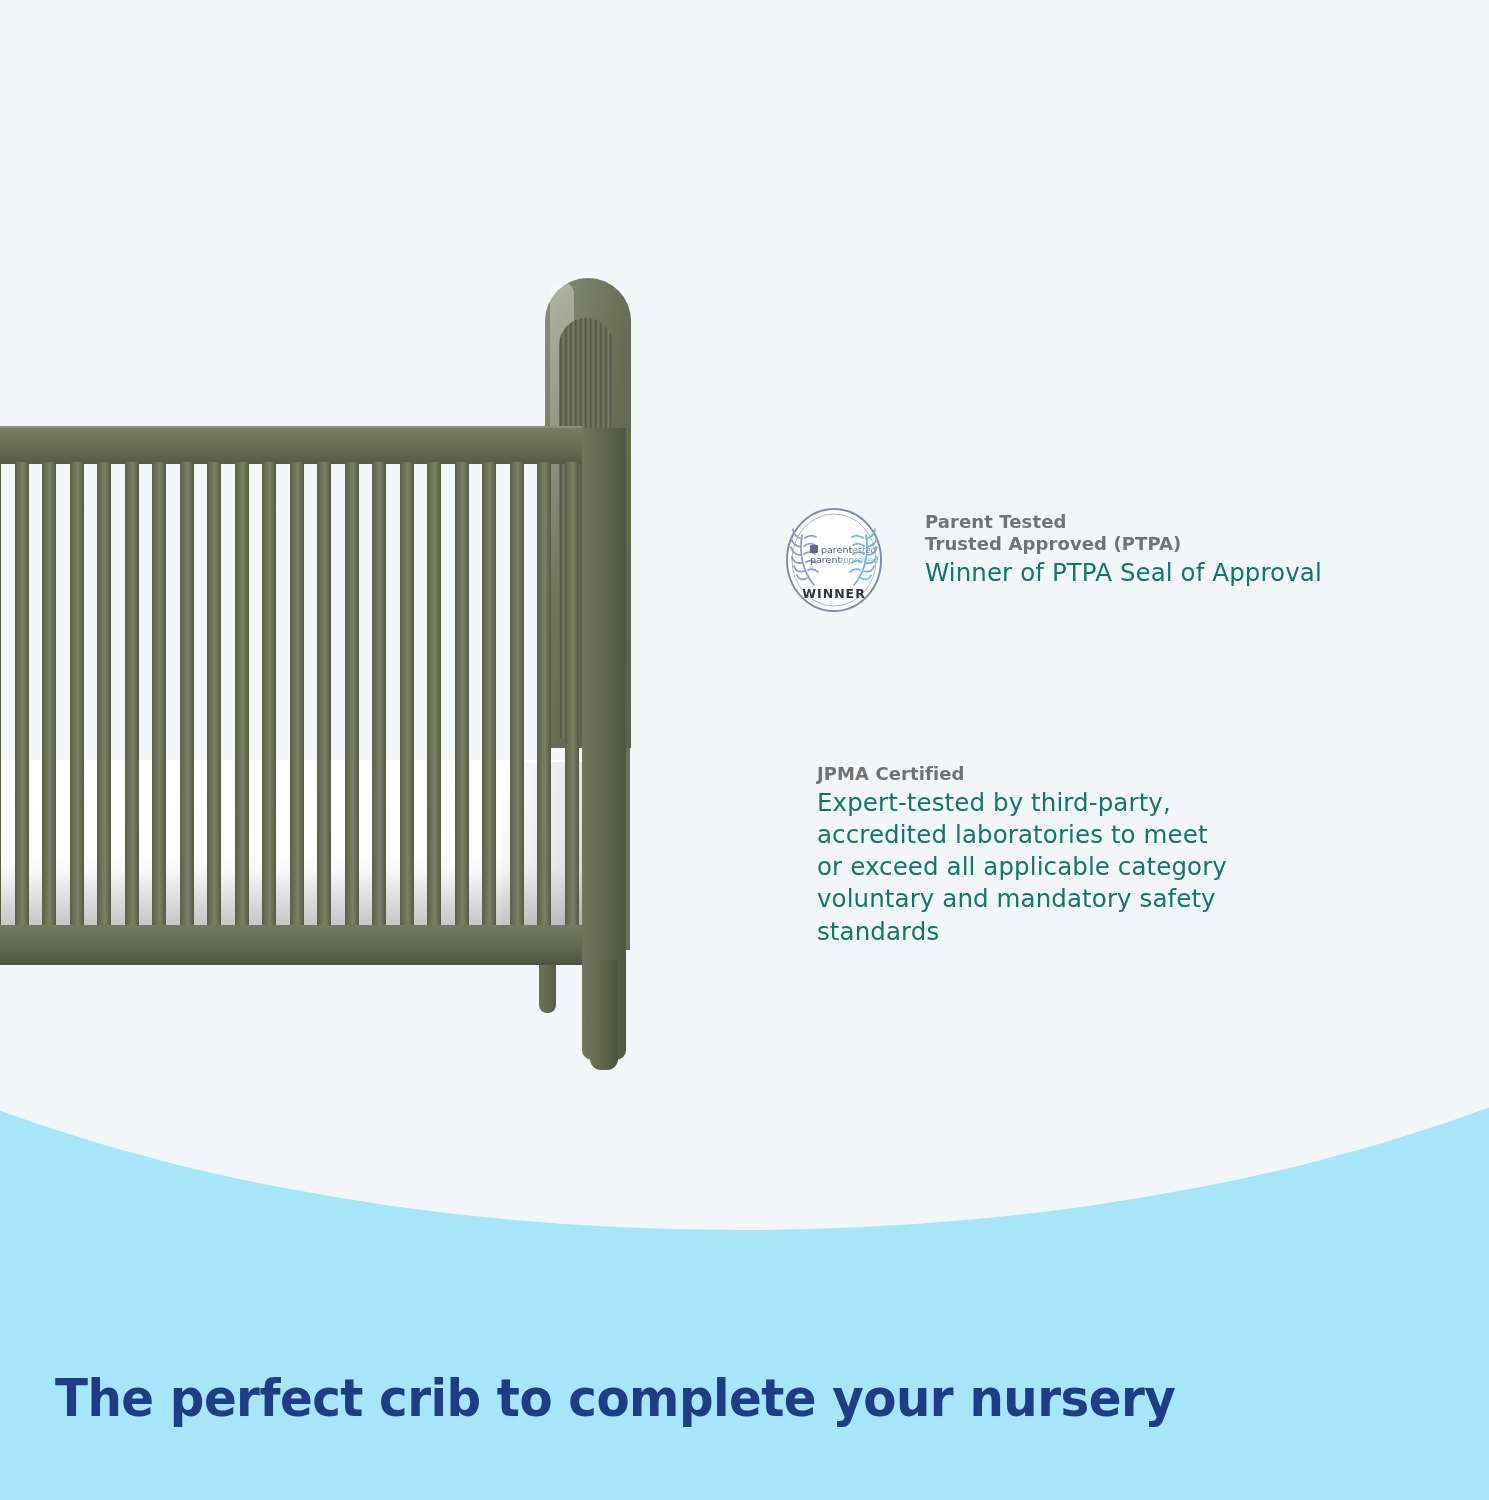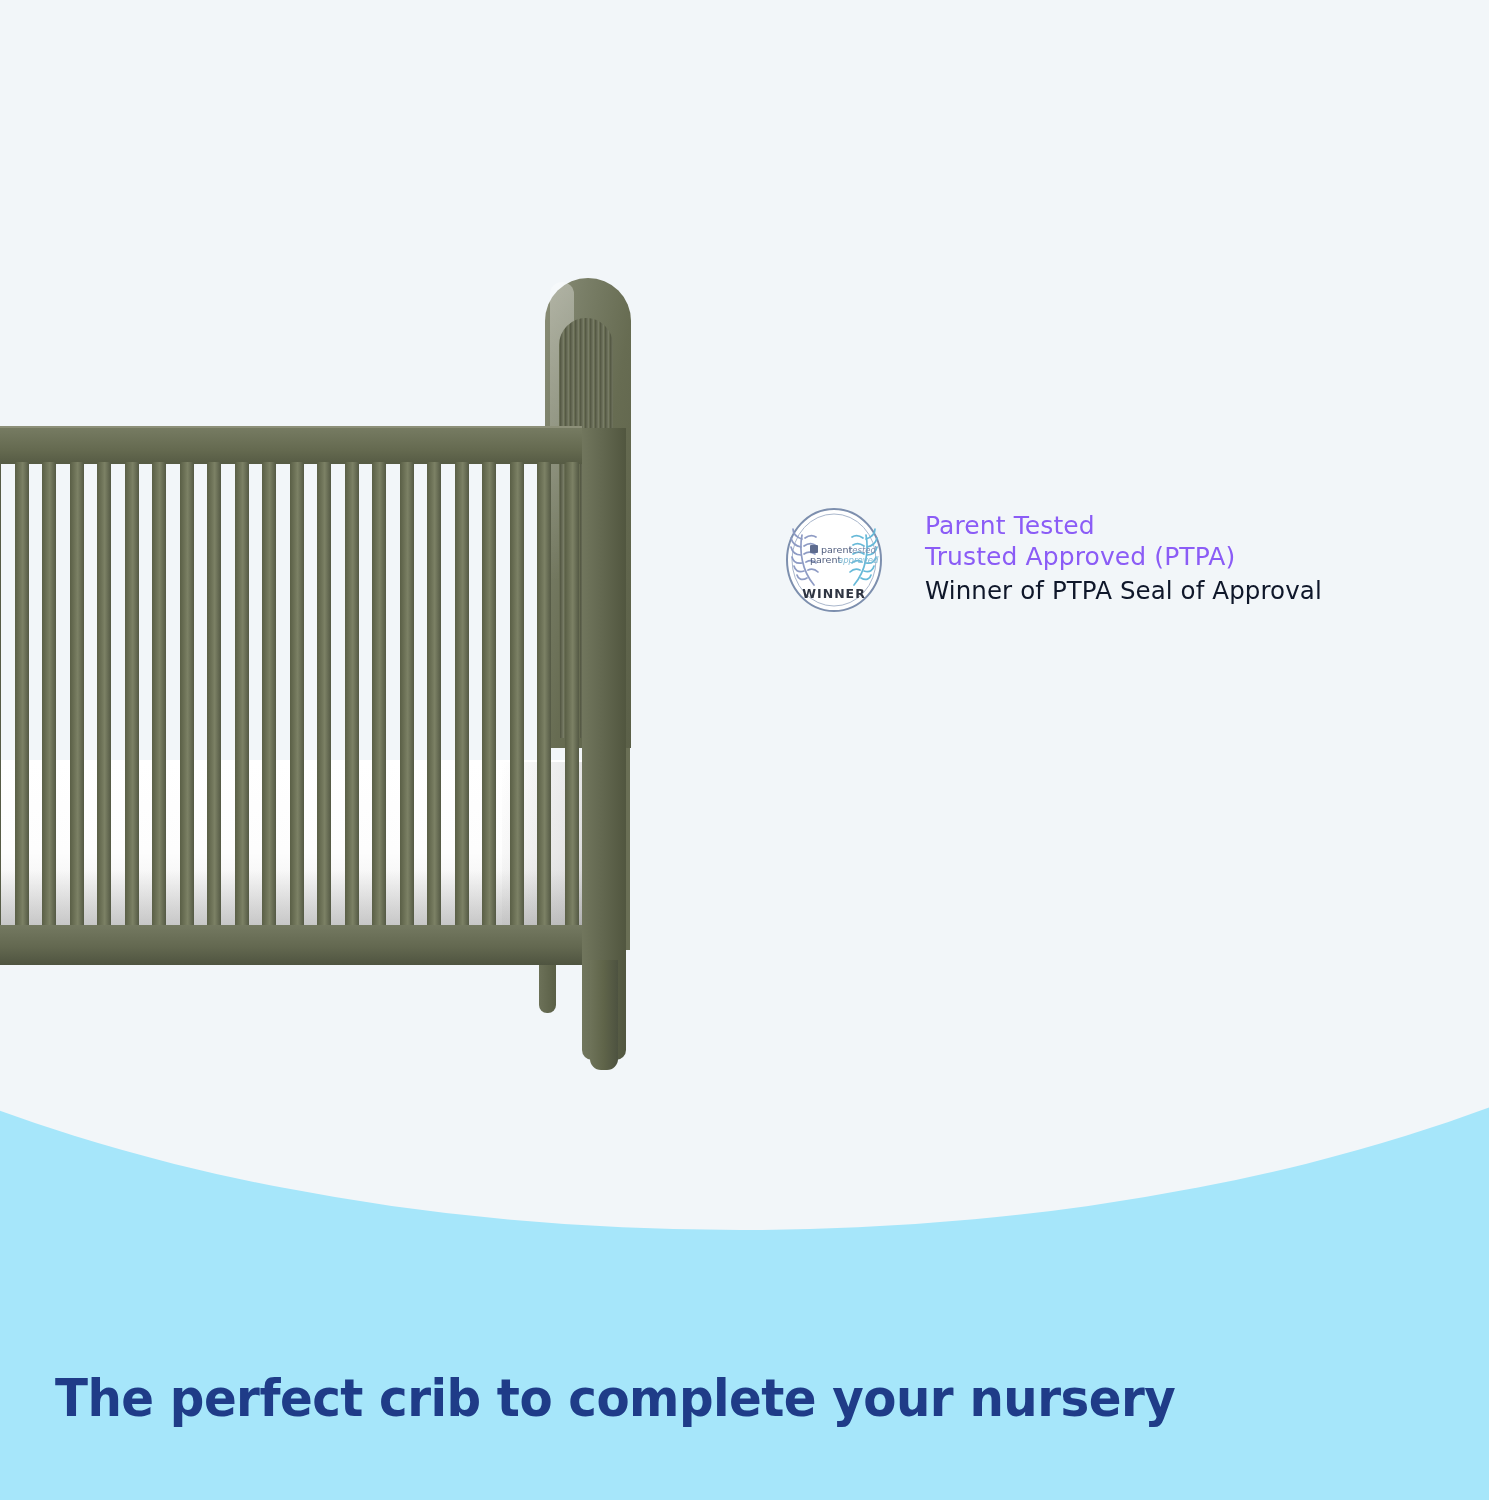--- a/index.html
+++ b/index.html
@@ -155,25 +155,25 @@
   
   .features { position:absolute; left:780px; top:505px; width:640px; }
   .feature-row { display:flex; align-items:flex-start; }
   .feature-row + .feature-row { margin-top:142px; }
   .badge-slot {
     width:108px; flex:0 0 108px;
     display:flex; align-items:flex-start; justify-content:center;
   }
   .feature-text { margin-left:37px; padding-top:6px; }
   .feature-title {
-    font-size:25px; font-weight:normal; color:#8b5cf6;
+    font-size:18px; font-weight:bold; color:#737373;
     line-height:1.23; letter-spacing:.1px;
   }
   .feature-desc {
-    font-size:24.5px; color:#0f172a; line-height:1.31;
+    font-size:24.5px; color:#0f766e; line-height:1.31;
     letter-spacing:.1px; margin-top:2px;
   }
 
   
   .ptpa { width:104px; height:110px; display:block; }
 
   
   .jpma { width:100px; height:122px; display:block; }
 
   
@@ -303,20 +303,24 @@
       <div class="feature-text">
         <div class="feature-title">
           <span>Parent Tested</span><br>
           <span>Trusted Approved (PTPA)</span>
         </div>
         <div class="feature-desc">Winner of PTPA Seal of Approval</div>
       </div>
     </div>
 
     <div class="feature-row">
+      <div class="feature-text">
+        <div class="feature-title">JPMA Certified</div>
+        <div class="feature-desc" style="max-width:420px;">Expert-tested by third-party, accredited laboratories to meet or exceed all applicable category voluntary and mandatory safety standards</div>
+      </div>
     </div>
   </div>
 
   <div class="blue-band">
     <div class="fill"></div>
     <div class="cut"></div>
   </div>
 
   <div class="headline">The perfect crib to complete your nursery</div>
 

